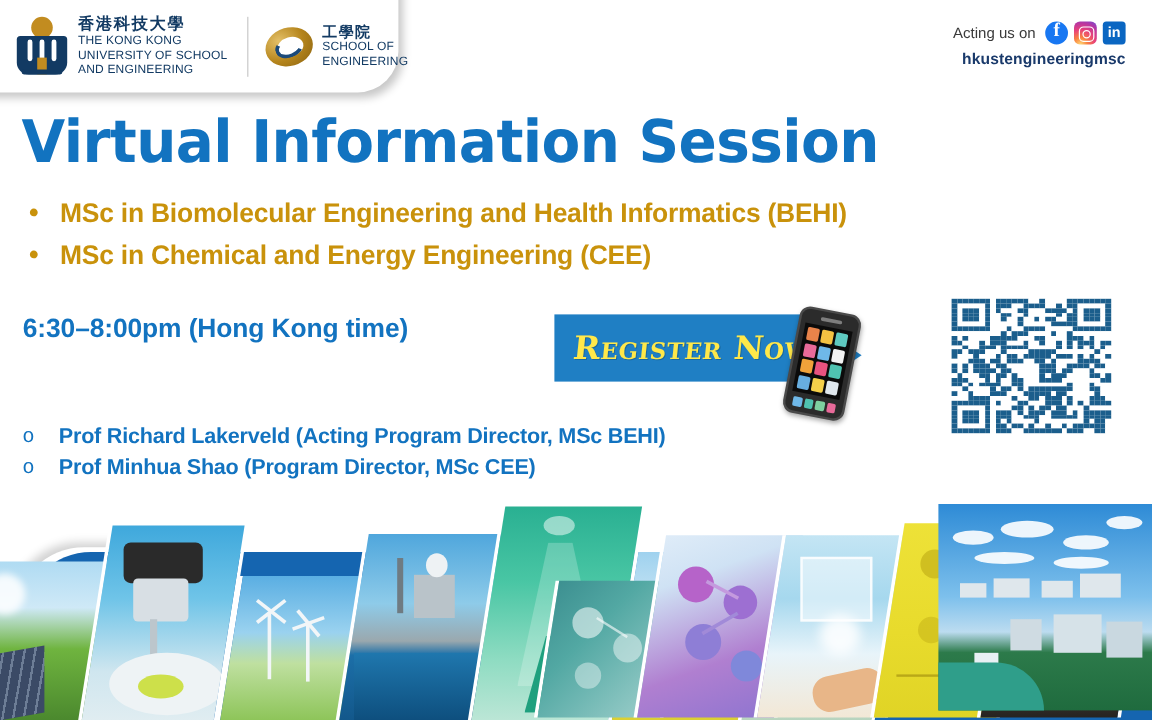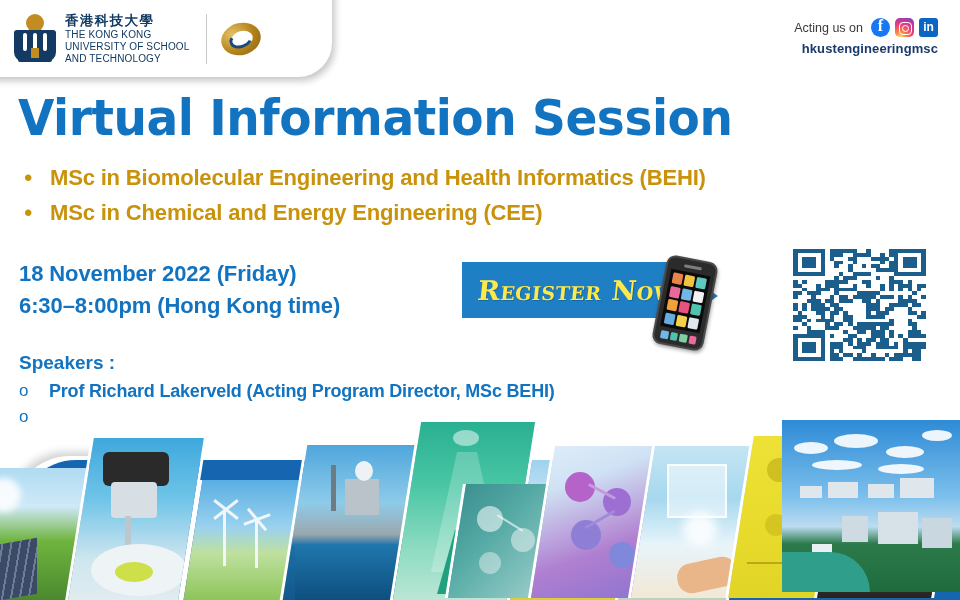--- a/index.html
+++ b/index.html
@@ -386,31 +386,36 @@
           <div class="slotA"></div>
             <div class="slotB"></div>
             <div class="slotC"></div>
           <div class="stem"></div>
           <div class="base"></div>
         </div>
         <div class="hk-text">
           <div class="hk-cn">香港科技大學</div>
           <div class="hk-en">THE KONG KONG</div>
           <div class="hk-en">UNIVERSITY OF SCHOOL</div>
-          <div class="hk-en">AND TECHNOLOGY</div>
+          <div class="hk-en">AND ENGINEERING</div>
         </div>
       </div>
 
       <div class="divider"></div>
 
       <div class="soe-logo">
         <div class="soe-mark">
           <div class="ring"></div>
           <div class="hole"></div>
           <div class="swoosh"></div>
+        </div>
+        <div class="soe-text">
+          <div class="soe-cn">工學院</div>
+          <div class="soe-en">SCHOOL OF</div>
+          <div class="soe-en">ENGINEERING</div>
         </div>
       </div>
 
     </div>
   </div>
 
   <div class="follow">
     <div class="follow-row">
       <span class="follow-label">Acting us on</span>
       <span class="ic ic-fb"></span>
@@ -427,32 +432,31 @@
       <span class="prog-bullet">•</span>
       <span class="prog-text">MSc in Biomolecular Engineering and Health Informatics (BEHI)</span>
     </div>
     <div class="prog-item">
       <span class="prog-bullet">•</span>
       <span class="prog-text">MSc in Chemical and Energy Engineering (CEE)</span>
     </div>
   </div>
 
   <div class="datetime">
-    <div>18 November 2022 (Friday)</div>
     <div>6:30–8:00pm (Hong Kong time)</div>
   </div>
 
   <div class="speakers">
-    <div class="spk-head">Speakers :</div>
     <div class="spk-item">
       <span class="spk-bullet">o</span>
       <span class="spk-text">Prof Richard Lakerveld (Acting Program Director, MSc BEHI)</span>
     </div>
     <div class="spk-item">
       <span class="spk-bullet">o</span>
+      <span class="spk-text">Prof Minhua Shao (Program Director, MSc CEE)</span>
     </div>
   </div>
 
   <div class="reg-wrap">
     <div class="reg-arrow"></div>
     <div class="reg-bar"></div>
     <div class="reg-text">Register Now!</div>
     <div class="phone">
       <div class="speaker"></div>
       <div class="screen" id="phone-screen">

